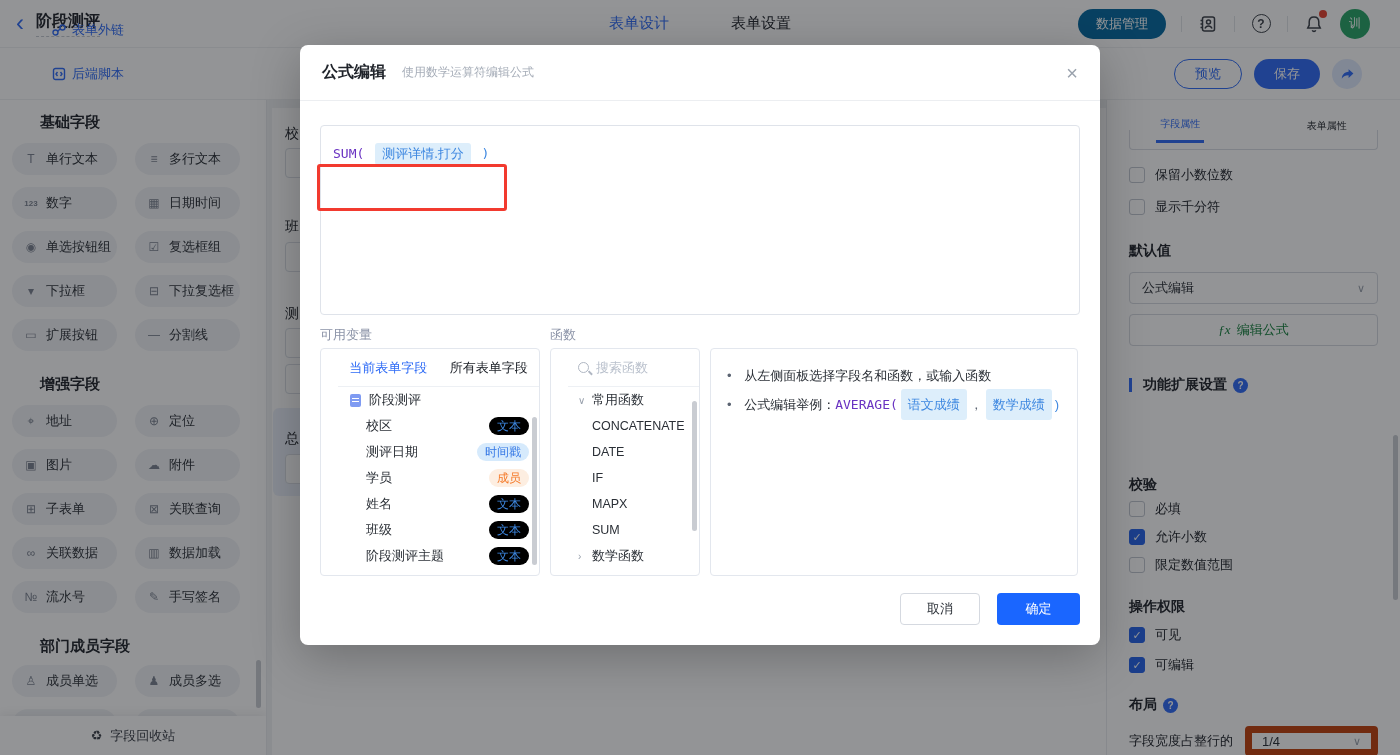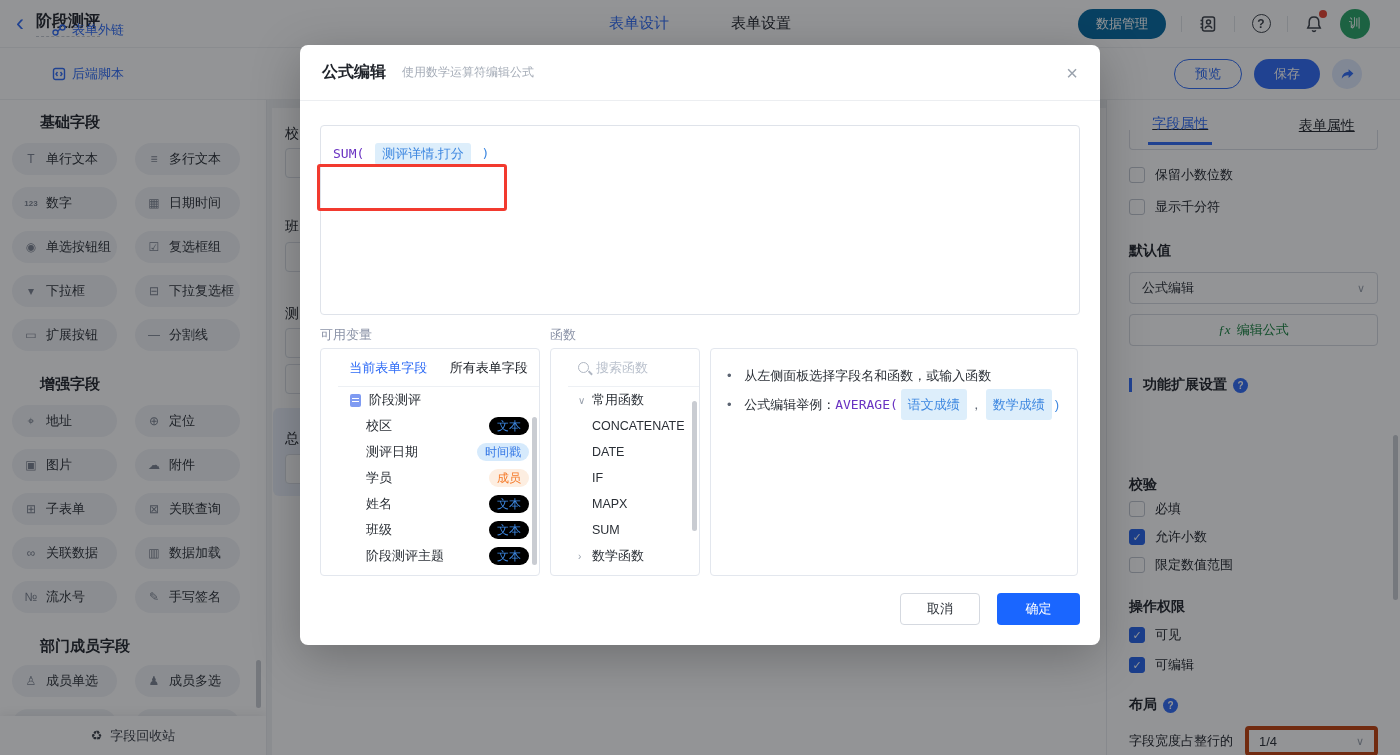--- a/index.html
+++ b/index.html
@@ -58,21 +58,21 @@
   
   .canvas { position:absolute; top:100px; left:267px; right:294px; bottom:0; background:#f0f2f5; overflow:hidden; z-index:0; }
   .form-card { position:absolute; left:5px; top:8px; right:-10px; bottom:-10px; background:#fff; }
   .cv-label { position:absolute; font-size:14px; color:#20242b; }
   .cv-input { position:absolute; width:160px; height:30px; border:1px solid #dadfe6; border-radius:4px; background:#fff; }
   .cv-selected { position:absolute; left:1px; top:300px; width:300px; height:88px; background:#ecf1fb; border-radius:6px; }
   
   .rpanel { position:absolute; top:100px; right:0; bottom:0; width:294px; background:#fff;
     border-left:1px solid #e9ebee; overflow:hidden; z-index:1; font-size:13px; }
   .rtabs { position:absolute; top:8px; left:0; right:0; height:36px; display:flex; }
-  .rtab { flex:1; display:flex; align-items:center; justify-content:center; font-size:14px; color:#20242b; cursor:pointer;text-decoration:underline; }
+  .rtab { flex:1; display:flex; align-items:center; justify-content:center; font-size:10px; color:#20242b; cursor:pointer; }
   .rtab .rtab-inner { padding:8px 4px 9px; }
   .rtab.active .rtab-inner { color:#2e6bf6; border-bottom:3px solid #2e6bf6; }
   .partial-input { position:absolute; left:22px; right:22px; top:30px; height:20px;
     border:1px solid #d9dde3; border-top:none; border-radius:0 0 4px 4px; }
   .cb-row { position:absolute; left:22px; display:flex; align-items:center; gap:10px; cursor:pointer; }
   .cb { width:16px; height:16px; border:1.5px solid #c1c7d0; border-radius:3px; background:#fff; flex:none;
     display:flex; align-items:center; justify-content:center; color:#fff; font-size:11px; }
   .cb.checked { background:#2563eb; border-color:#2563eb; }
   .rp-title { position:absolute; left:22px; font-size:14px; font-weight:700; color:#20242b; display:flex; align-items:center; gap:6px; }
   .blue-bar { width:3px; height:14px; background:#2e6bf6; display:inline-block; margin-right:5px; }
@@ -80,21 +80,21 @@
     display:flex; align-items:center; justify-content:center; }
   .rp-select { position:absolute; left:22px; right:22px; height:32px; border:1px solid #d5d9e0; border-radius:4px;
     background:#fff; display:flex; align-items:center; padding:0 12px; color:#2a2f36; cursor:pointer; }
   .rp-select .chev { margin-left:auto; color:#98a0ac; font-size:11px; }
   .rp-btn { position:absolute; left:22px; right:22px; height:32px; border:1px solid #d5d9e0; border-radius:4px;
     background:#fff; display:flex; align-items:center; justify-content:center; gap:6px; color:#2a2f36; cursor:pointer; }
   .rp-btn.gray { color:#15803d; }
   .fxi { font-style:italic; font-family:"Liberation Serif", serif; }
   .width-row { position:absolute; left:22px; right:22px; display:flex; align-items:center; }
   .width-row .wlabel { color:#20242b; }
-  .mini-select { margin-left:12px; flex:1; height:30px; border:4px solid #c2410c; border-radius:4px;
+  .mini-select { margin-left:12px; flex:1; height:30px; border:7px solid #c2410c; border-radius:4px;
     display:flex; align-items:center; padding:0 10px; color:#2a2f36; cursor:pointer; }
   .rp-scrollthumb { position:absolute; right:2px; top:335px; width:5px; height:165px; border-radius:3px; background:#c9ccd2; }
   
   .overlay { position:absolute; inset:0; background:rgba(15,18,22,.45); z-index:10; }
   .modal { position:absolute; left:300px; top:45px; width:800px; height:600px; background:#fff;
     border-radius:8px; box-shadow:0 12px 48px rgba(0,0,0,.25); z-index:20; }
   .m-header { height:56px; border-bottom:1px solid #eceef1; display:flex; align-items:center; padding:0 22px; }
   .m-title { font-size:16px; font-weight:700; color:#20242b; }
   .m-sub { font-size:12px; color:#a6adb8; margin-left:16px; }
   .m-close { margin-left:auto; font-size:20px; color:#9aa2ad; cursor:pointer; line-height:1; }

